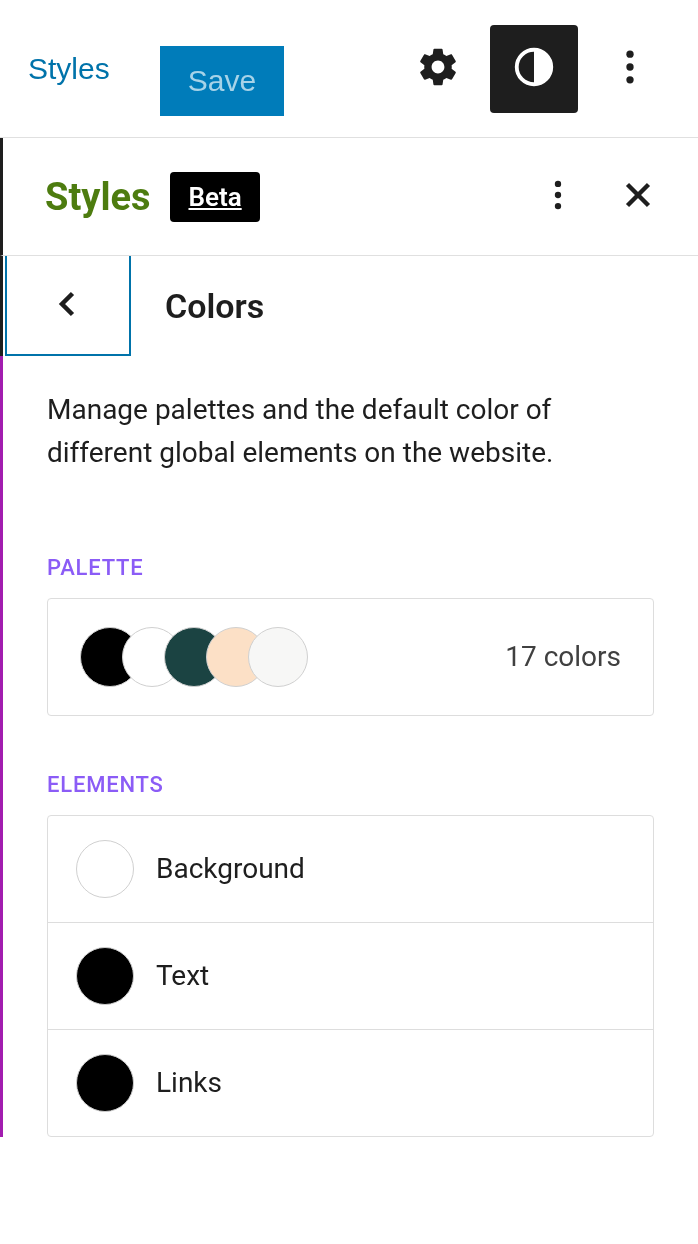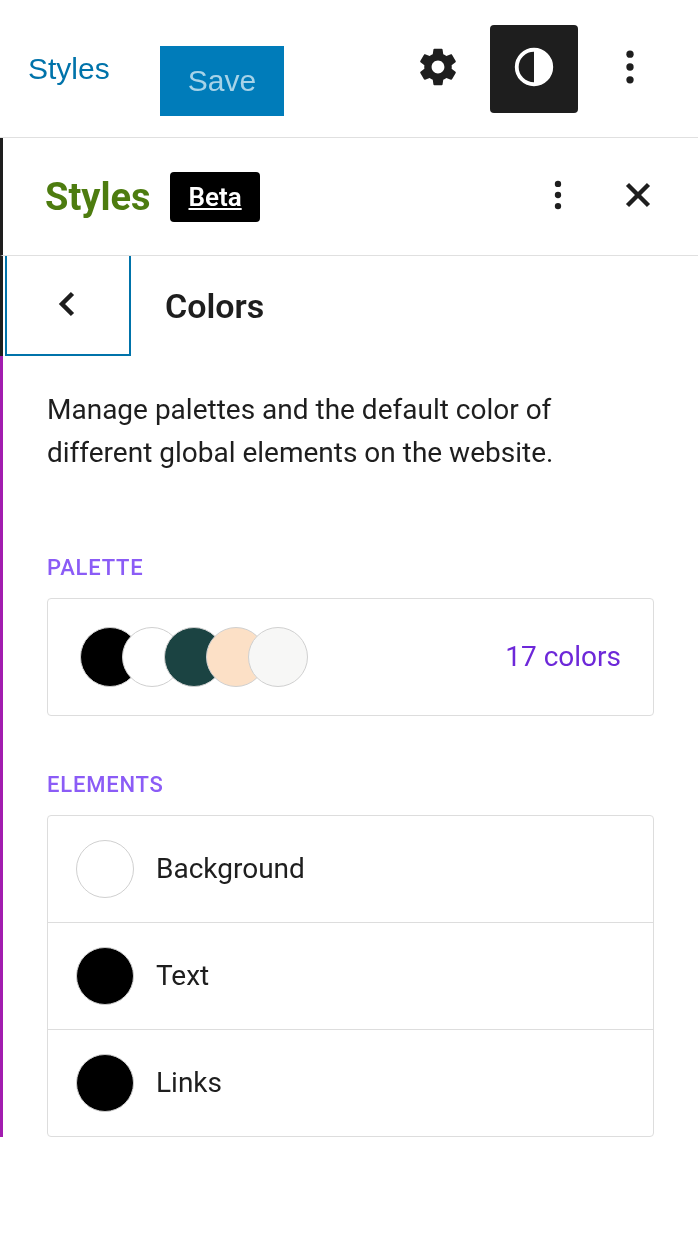--- a/index.html
+++ b/index.html
@@ -151,21 +151,21 @@
       height: 60px;
       border-radius: 50%;
       border: 1px solid #d0d0d0;
       margin-left: -18px;
     }
     .swatch:first-child {
       margin-left: 0;
     }
     .palette-count {
       font-size: 28px;
-      color: #6d28d9;
+      color: #404040;
     }
     .elements-list {
       border: 1px solid #ddd;
       border-radius: 4px;
     }
     .element-item {
       display: flex;
       align-items: center;
       padding: 24px 28px;
       gap: 22px;

